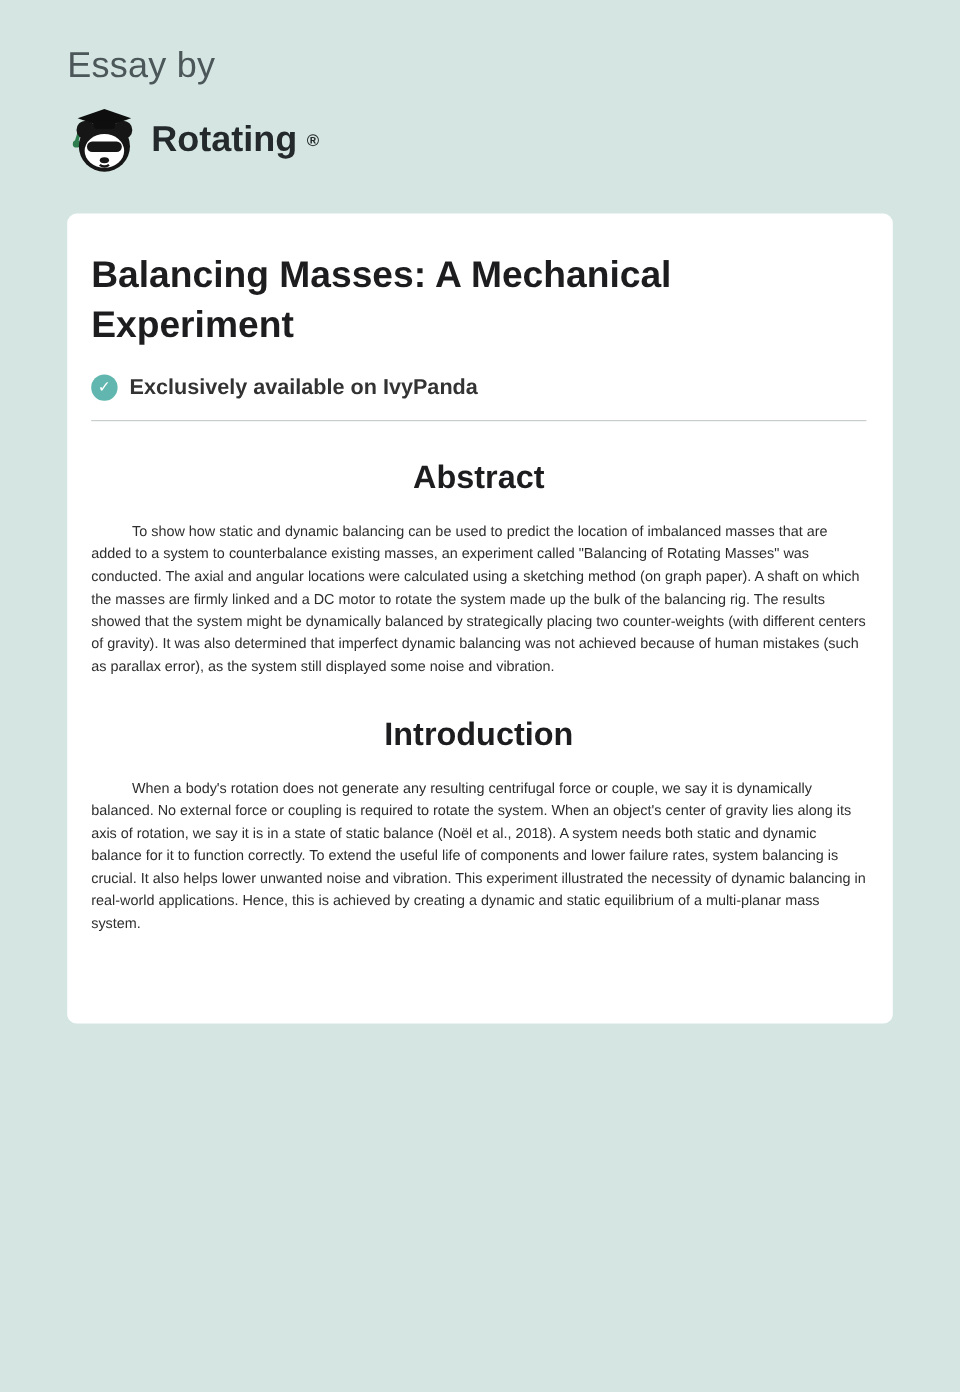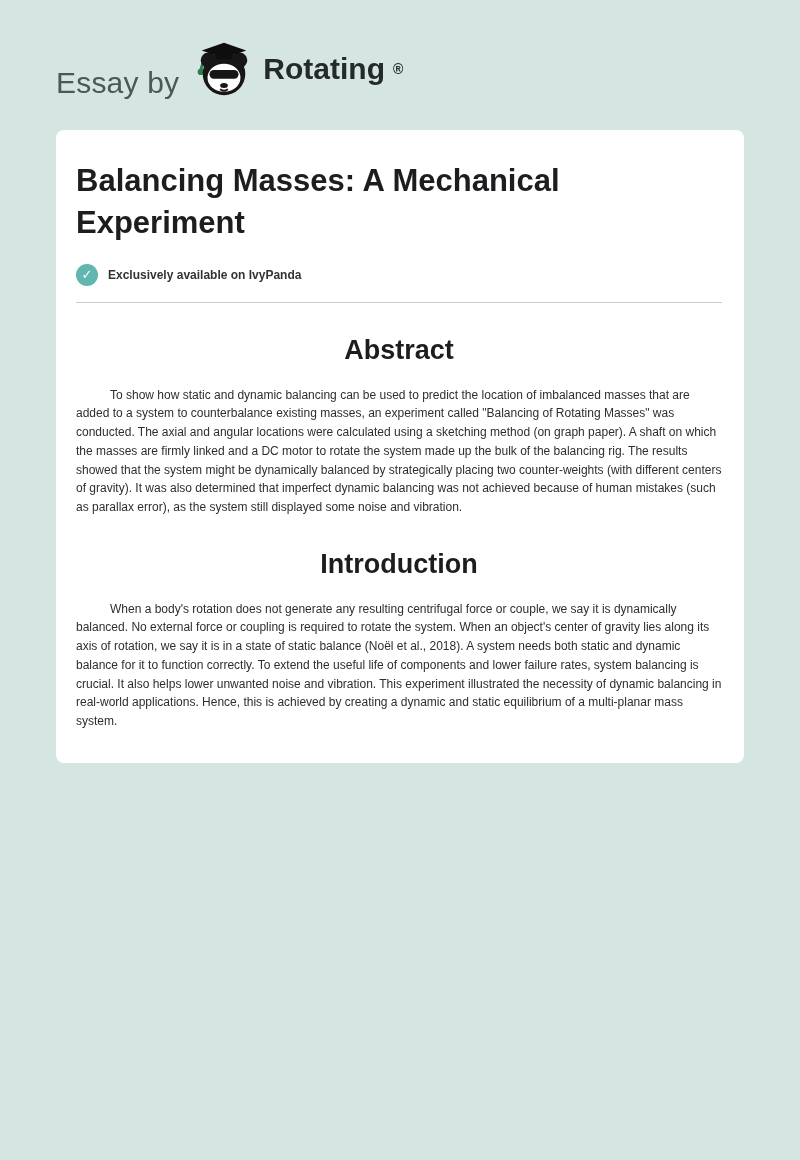--- a/index.html
+++ b/index.html
@@ -5,23 +5,24 @@
   * { margin: 0; padding: 0; box-sizing: border-box; }
   html, body { width: 800px; }
   body {
     min-height: 1160px;
     background: #d5e6e2;
     font-family: "Liberation Sans", "DejaVu Sans", sans-serif;
     color: #2e2e2e;
   }
   .site-header {
     display: flex;
-    align-items: flex-end;
+    align-items: flex-start;
     padding: 38px 56px 24px 56px;
     gap: 14px;
+    flex-direction: column;
   }
   .essay-by {
     font-size: 30px;
     color: #4c5759;
     letter-spacing: 0.2px;
   }
   .brand {
     display: flex;
     align-items: center;
     gap: 8px;
@@ -37,21 +38,21 @@
   .brand sup {
     font-size: 14px;
     font-weight: 700;
     color: #242a2c;
     vertical-align: super;
   }
   .card {
     background: #ffffff;
     margin: 6px 56px 32px 56px;
     border-radius: 8px;
-    padding: 30px 22px 22px 20px;
+    padding: 30px 22px 64px 20px;
   }
   .title {
     font-size: 31px;
     line-height: 1.35;
     font-weight: 700;
     color: #1d1d1f;
     margin-bottom: 20px;
   }
   .badge {
     display: flex;
@@ -66,21 +67,21 @@
     background: #61b7af;
     color: #ffffff;
     font-size: 13px;
     font-weight: 700;
     display: flex;
     align-items: center;
     justify-content: center;
     flex: 0 0 auto;
   }
   .badge-label {
-    font-size: 12px;
+    font-size: 18px;
     font-weight: 700;
     color: #333333;
     text-align: right;
   }
   .divider {
     border: none;
     border-top: 1px solid #c9cdcc;
     margin: 0 0 6px 0;
   }
   .section-heading {

